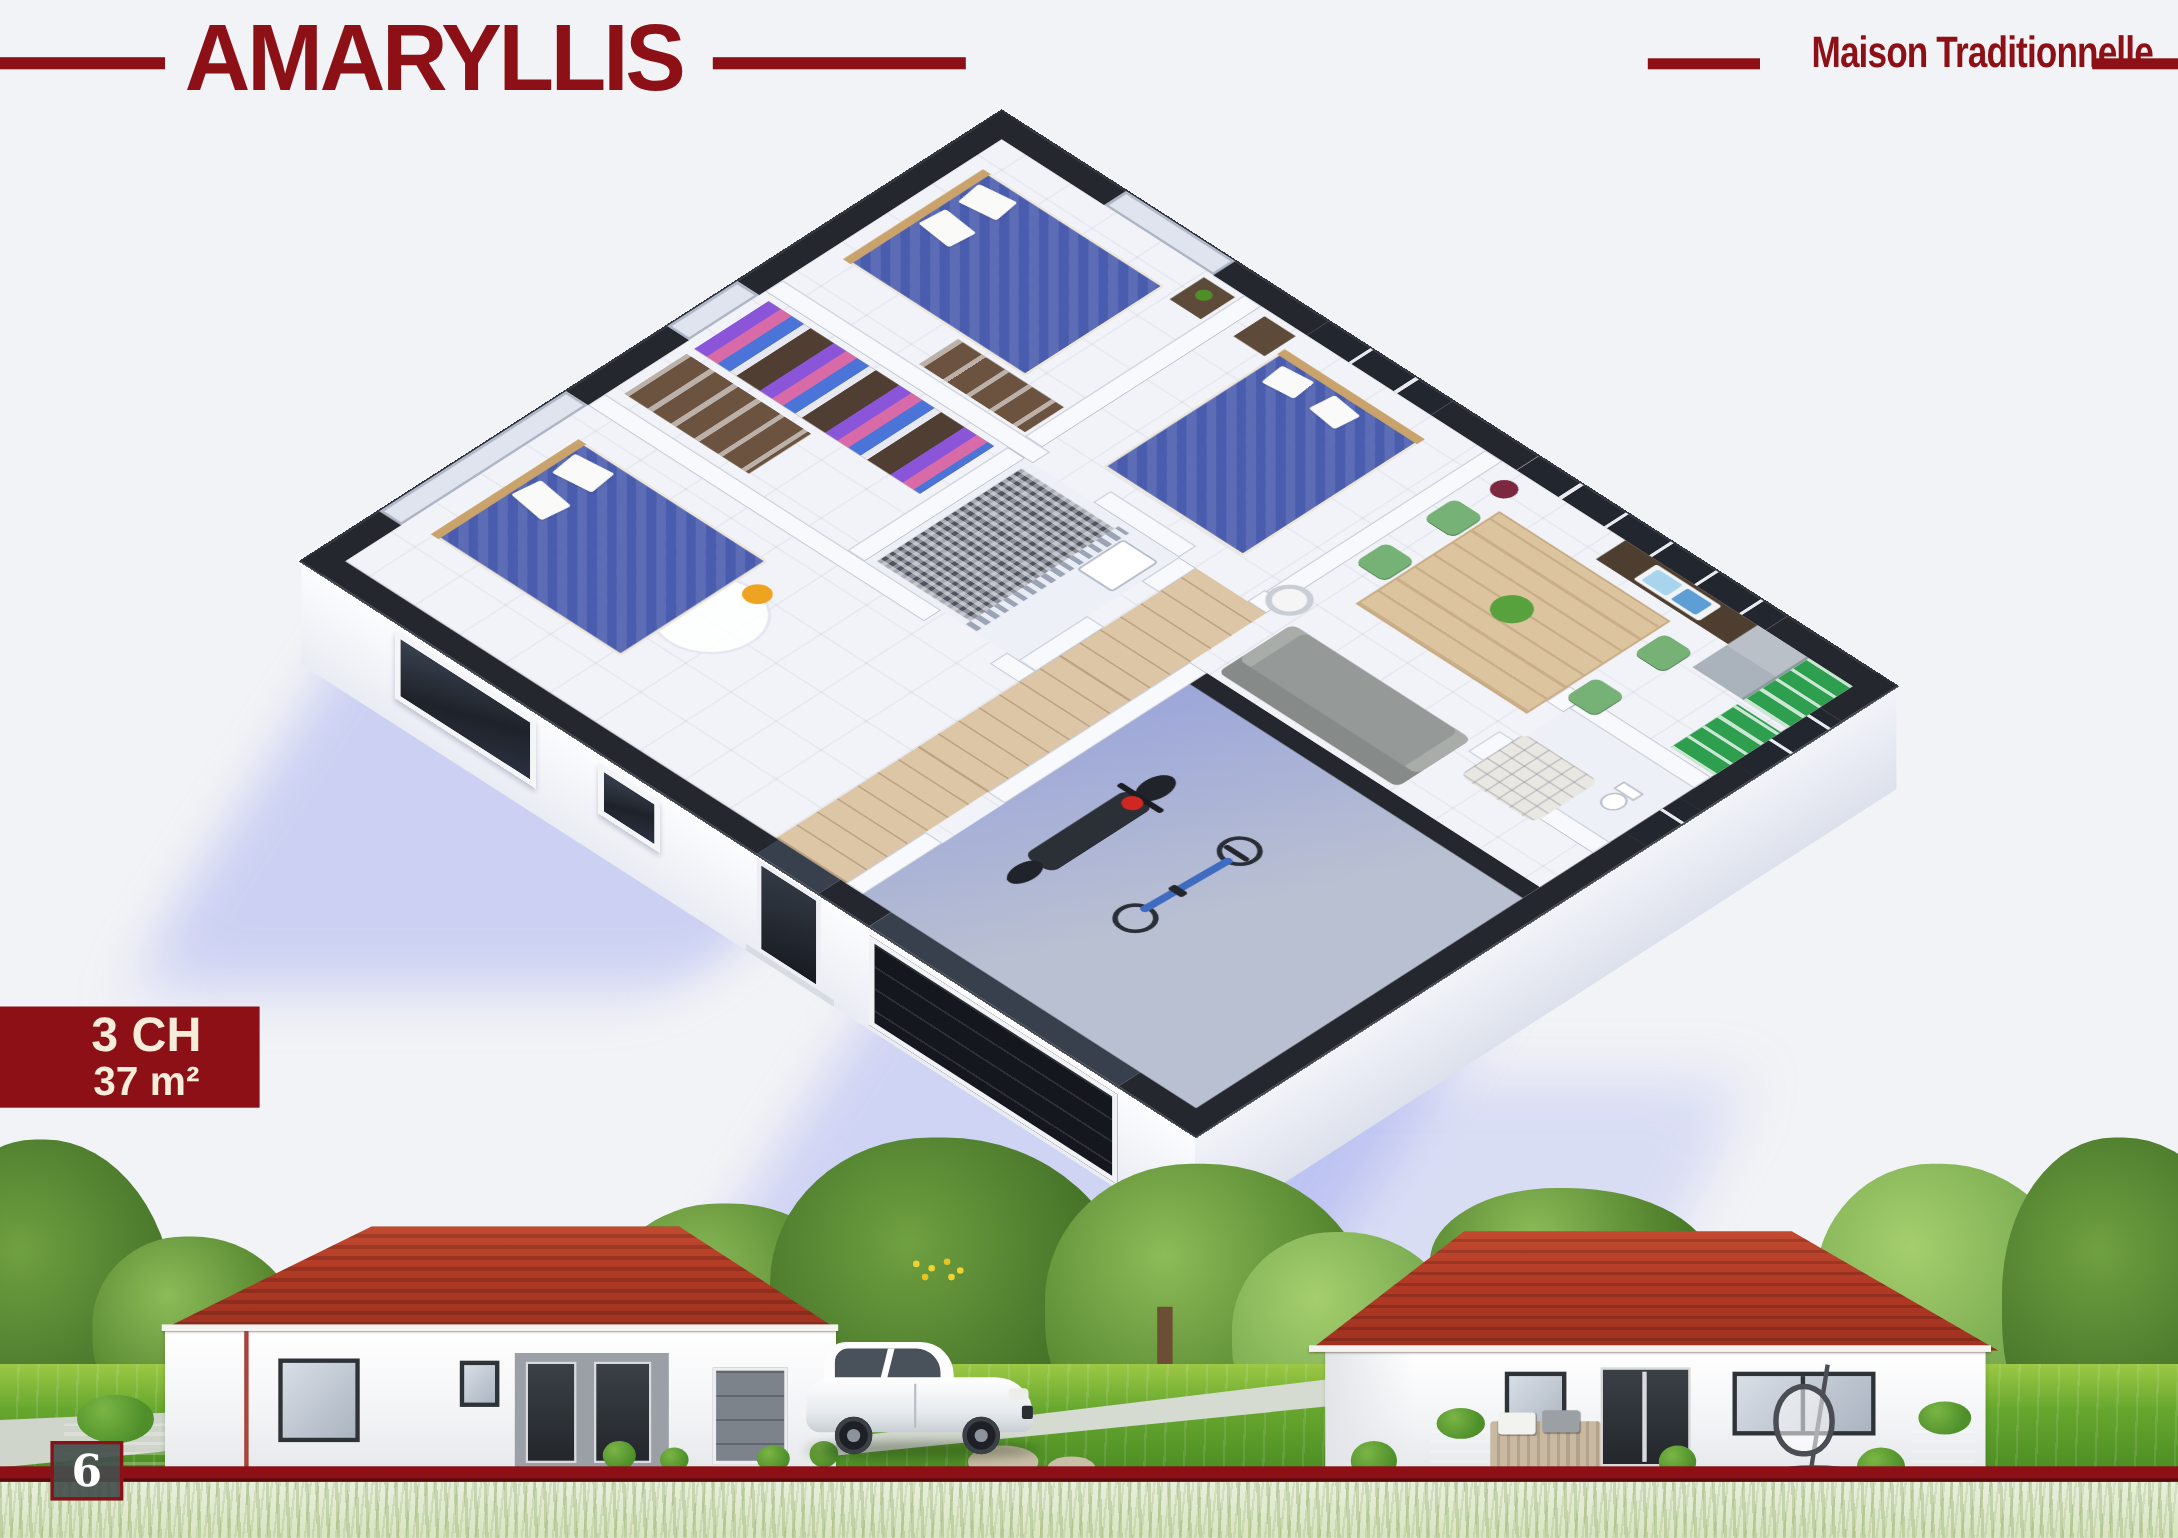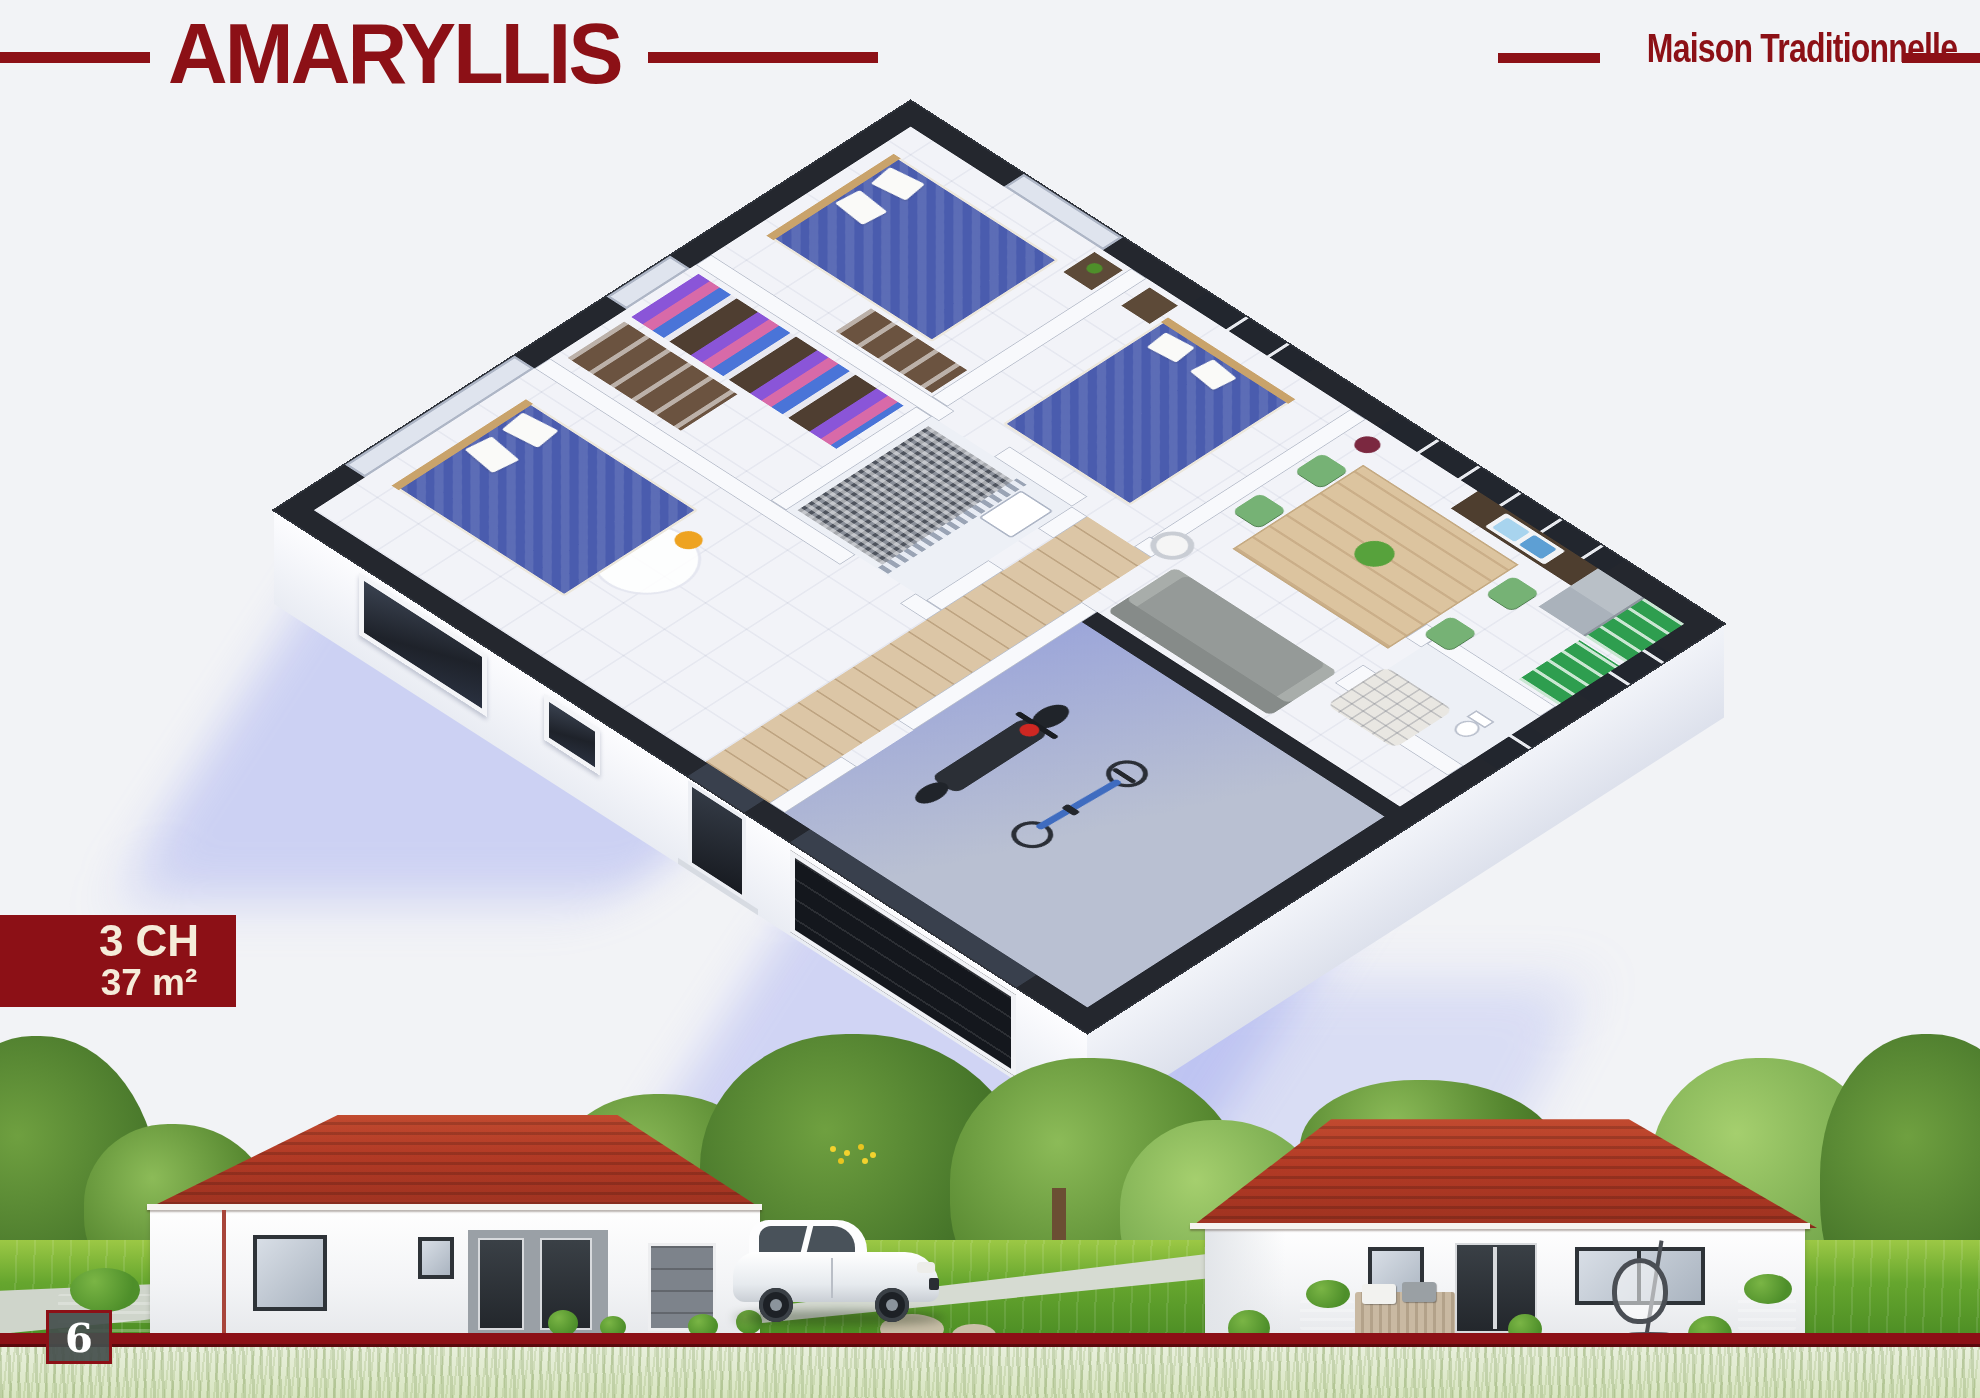--- a/index.html
+++ b/index.html
@@ -23,21 +23,21 @@
   #dash-tl{left:1498px;top:53px;width:102px;height:10px;}
   #dash-tr{left:1902px;top:53px;width:78px;height:10px;}
   #brand-title{left:168px;top:4px;font-size:86px;font-weight:800;color:var(--accent);
     letter-spacing:-3px;transform:scaleX(.96);transform-origin:left top;white-space:nowrap;}
   #brand-tagline{left:1608px;top:26px;width:284px;text-align:center;font-size:40px;font-weight:700;
     color:var(--accent);white-space:nowrap;}
   #brand-tagline span{display:inline-block;transform:scaleX(.80);transform-origin:center;letter-spacing:-1px;}
 
   
   #badge{left:0;top:915px;width:236px;height:92px;background:var(--accent);
-    display:flex;flex-direction:column;justify-content:center;padding-left:74px;z-index:40;}
+    display:flex;flex-direction:column;justify-content:center;padding-left:58px;z-index:40;}
   #badge .b1{font-size:44px;font-weight:700;color:var(--cream);line-height:1.02;text-align:center;width:150px;}
   #badge .b2{font-size:37px;font-weight:700;color:var(--cream);line-height:1.05;text-align:center;width:150px;}
 
   
   .gshadow{position:absolute;background:rgba(128,140,238,.33);filter:blur(26px);border-radius:60px;z-index:1;}
   #gs1{left:250px;top:470px;width:540px;height:430px;transform:skewX(-33deg);}
   #gs2{left:720px;top:860px;width:560px;height:330px;transform:skewX(-33deg);background:rgba(128,140,238,.30);}
   #gs3{left:1120px;top:980px;width:420px;height:220px;transform:skewX(-28deg);background:rgba(128,140,238,.22);}
 
   

